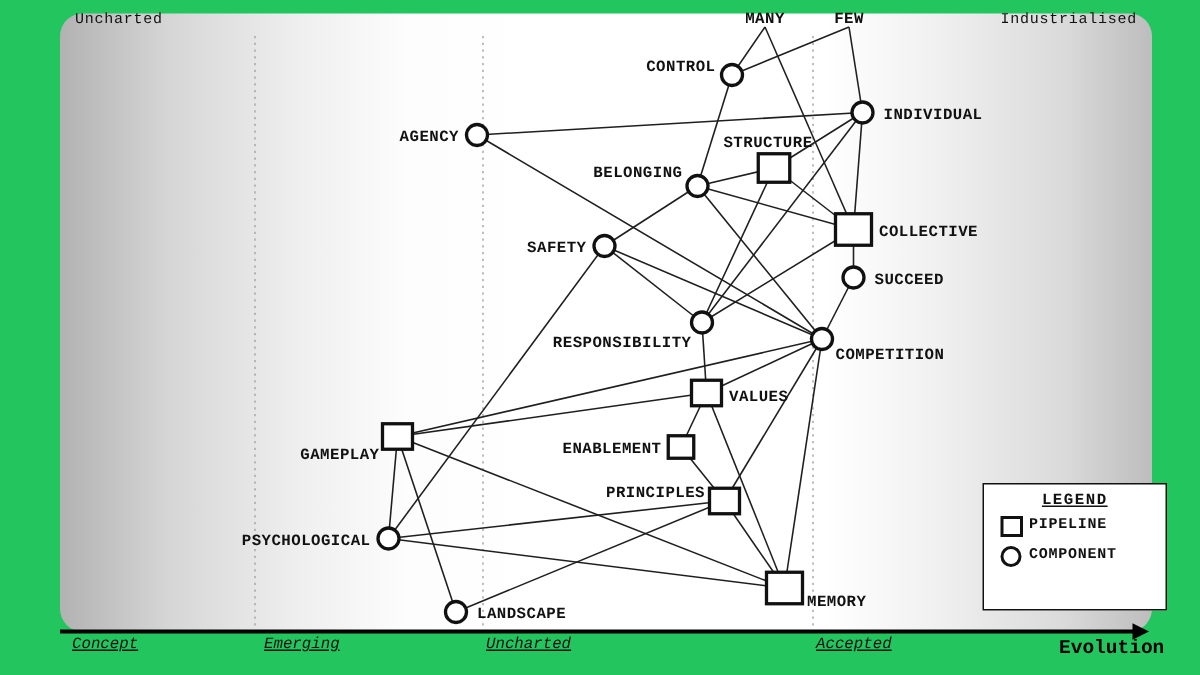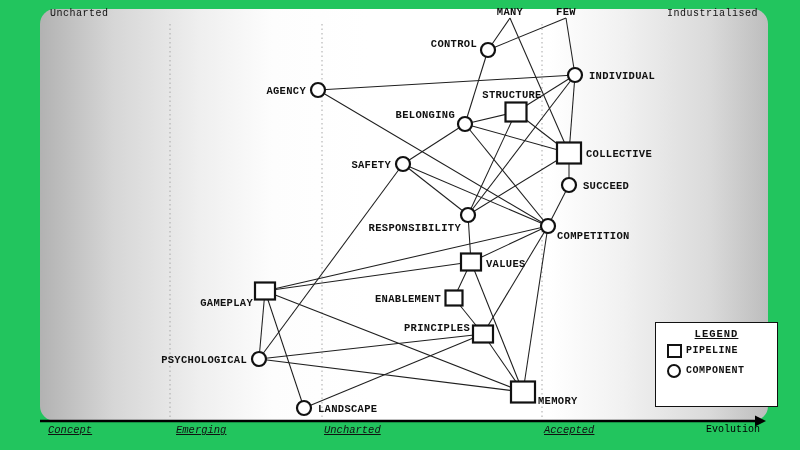--- a/index.html
+++ b/index.html
@@ -6,21 +6,21 @@
   .stage{position:relative;width:800px;height:450px;background:#22c55e;overflow:hidden;
          font-family:"Liberation Mono",monospace;}
   .map-panel{position:absolute;left:40px;top:9px;width:728px;height:412px;border-radius:15px;
     background:linear-gradient(90deg,#b2b2b2 0%,#d6d6d6 10%,#efefef 22%,#fdfdfd 32%,#ffffff 45%,#ffffff 70%,#f1f1f1 80%,#dadada 92%,#bdbdbd 100%);}
   svg.overlay{position:absolute;left:0;top:0;}
   .corner-label{position:absolute;top:8px;font-size:10px;font-weight:normal;color:#111;letter-spacing:.5px;}
   .corner-left{left:50px;}
   .corner-right{right:42px;}
   .stage-label{position:absolute;top:424px;font-size:10.5px;font-style:italic;color:#111;text-decoration:underline;}
   .stage-0{left:48px;} .stage-1{left:176px;} .stage-2{left:324px;} .stage-3{left:544px;}
-  .evolution-label{position:absolute;top:424px;left:706px;font-size:10px;font-weight:normal;color:#000;}
+  .evolution-label{position:absolute;top:424px;left:706px;font-size:13px;font-weight:bold;color:#000;}
   .legend{position:absolute;left:655px;top:322px;width:121px;height:83px;background:#fff;
           border:1.5px solid #111;box-shadow:0 0 0 1px #fff inset;}
   .legend-title{text-align:center;font-size:10.5px;font-weight:bold;text-decoration:underline;
                 color:#111;margin-top:5px;letter-spacing:1px;}
   .legend-row{display:flex;align-items:center;height:19px;margin:1px 0 0 6px;}
   .legend-icon{width:24px;display:flex;justify-content:center;align-items:center;}
   .legend-label{font-size:10px;font-weight:bold;color:#111;letter-spacing:.5px;}
   .icon-square{width:11px;height:10px;border:2px solid #111;background:#fff;}
   .icon-circle{width:10px;height:10px;border:2px solid #111;border-radius:50%;background:#fff;}
 </style>

